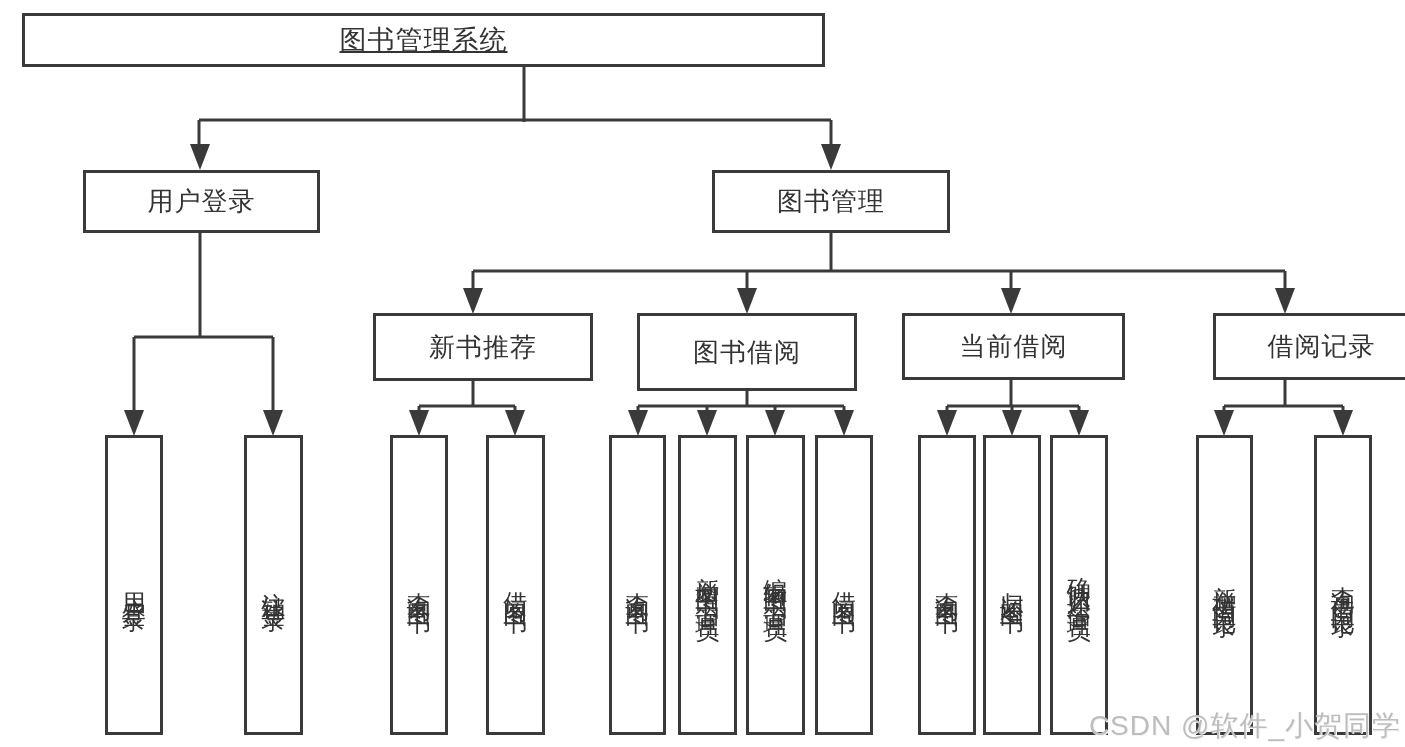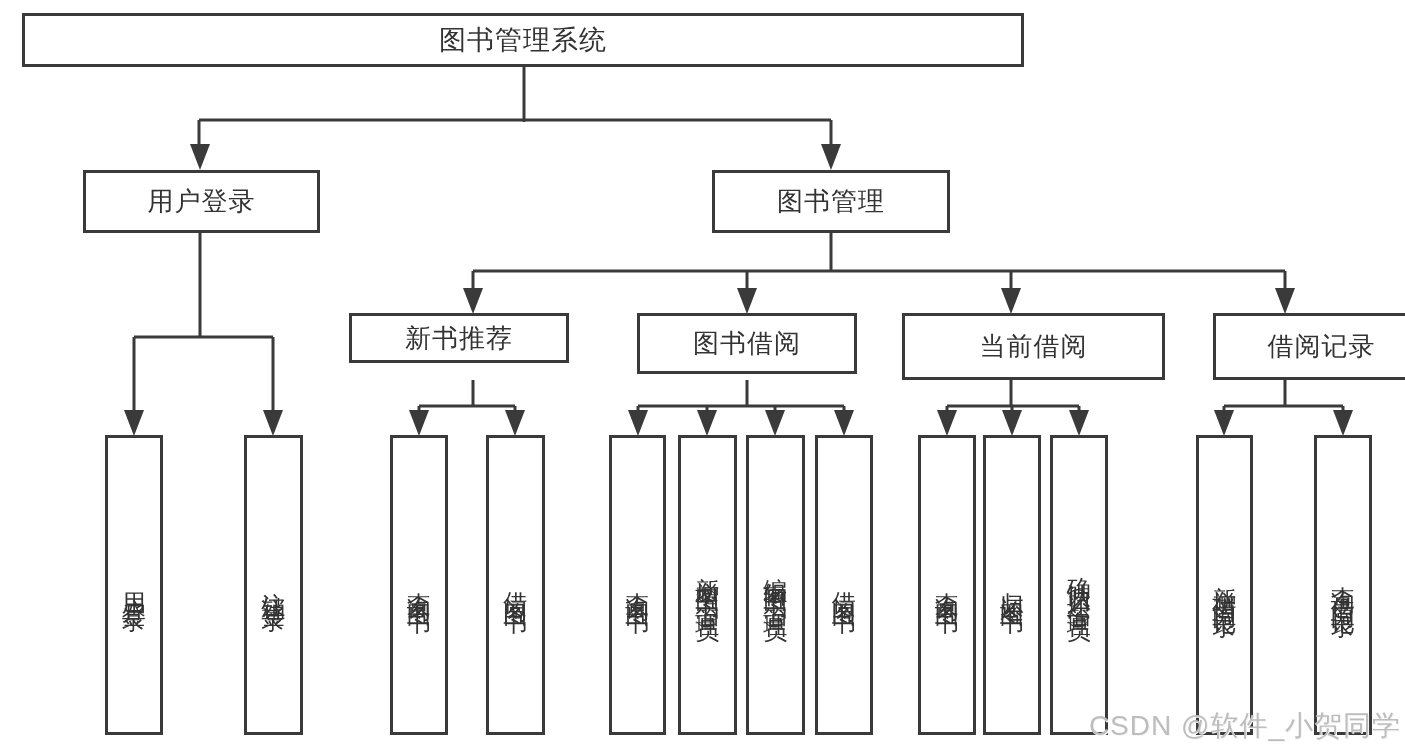--- a/index.html
+++ b/index.html
@@ -85,38 +85,38 @@
       <polygon points="765,410 785,410 775,436"></polygon>
       <polygon points="834,410 854,410 844,436"></polygon>
       <polygon points="937,410 957,410 947,436"></polygon>
       <polygon points="1002,410 1022,410 1012,436"></polygon>
       <polygon points="1069,410 1089,410 1079,436"></polygon>
       <polygon points="1214,410 1234,410 1224,436"></polygon>
       <polygon points="1333,410 1353,410 1343,436"></polygon>
     </g>
   </svg>
 
-  <div class="box root" style="left:22px; top:13px; width:1002px; height:54px;">
+  <div class="box root" style="left:22px; top:13px; width:803px; height:54px;text-decoration:underline;">
     <span>图书管理系统</span>
   </div>
 
   <div class="box level" style="left:83px; top:170px; width:237px; height:63px;">
     <span>用户登录</span>
   </div>
   <div class="box level" style="left:712px; top:170px; width:238px; height:63px;">
     <span>图书管理</span>
   </div>
 
-  <div class="box level" style="left:349px; top:313px; width:220px; height:50px;align-items:center;">
+  <div class="box level" style="left:373px; top:313px; width:220px; height:68px;align-items:center;">
     <span>新书推荐</span>
   </div>
-  <div class="box level" style="left:637px; top:313px; width:220px; height:61px;">
+  <div class="box level" style="left:637px; top:313px; width:220px; height:78px;">
     <span>图书借阅</span>
   </div>
-  <div class="box level" style="left:902px; top:313px; width:263px; height:67px;">
+  <div class="box level" style="left:902px; top:313px; width:223px; height:67px;">
     <span>当前借阅</span>
   </div>
   <div class="box level" style="left:1177px; top:313px; width:217px; height:67px;margin-left:36px;">
     <span>借阅记录</span>
   </div>
 
   <div class="box leaf" style="left:105px; top:435px; width:58px; height:300px;">
     <span class="vtext">用户登录</span>
   </div>
   <div class="box leaf" style="left:244px; top:435px; width:59px; height:300px;">

